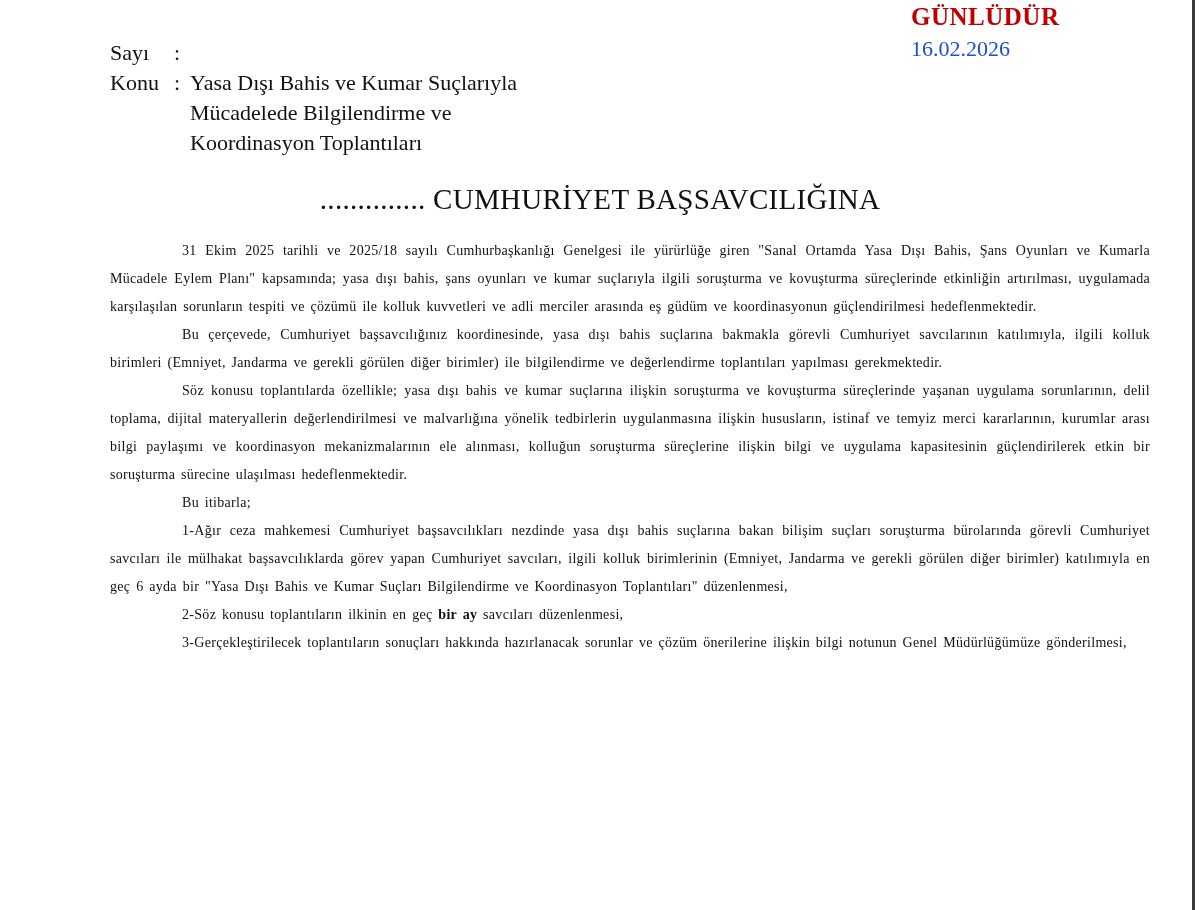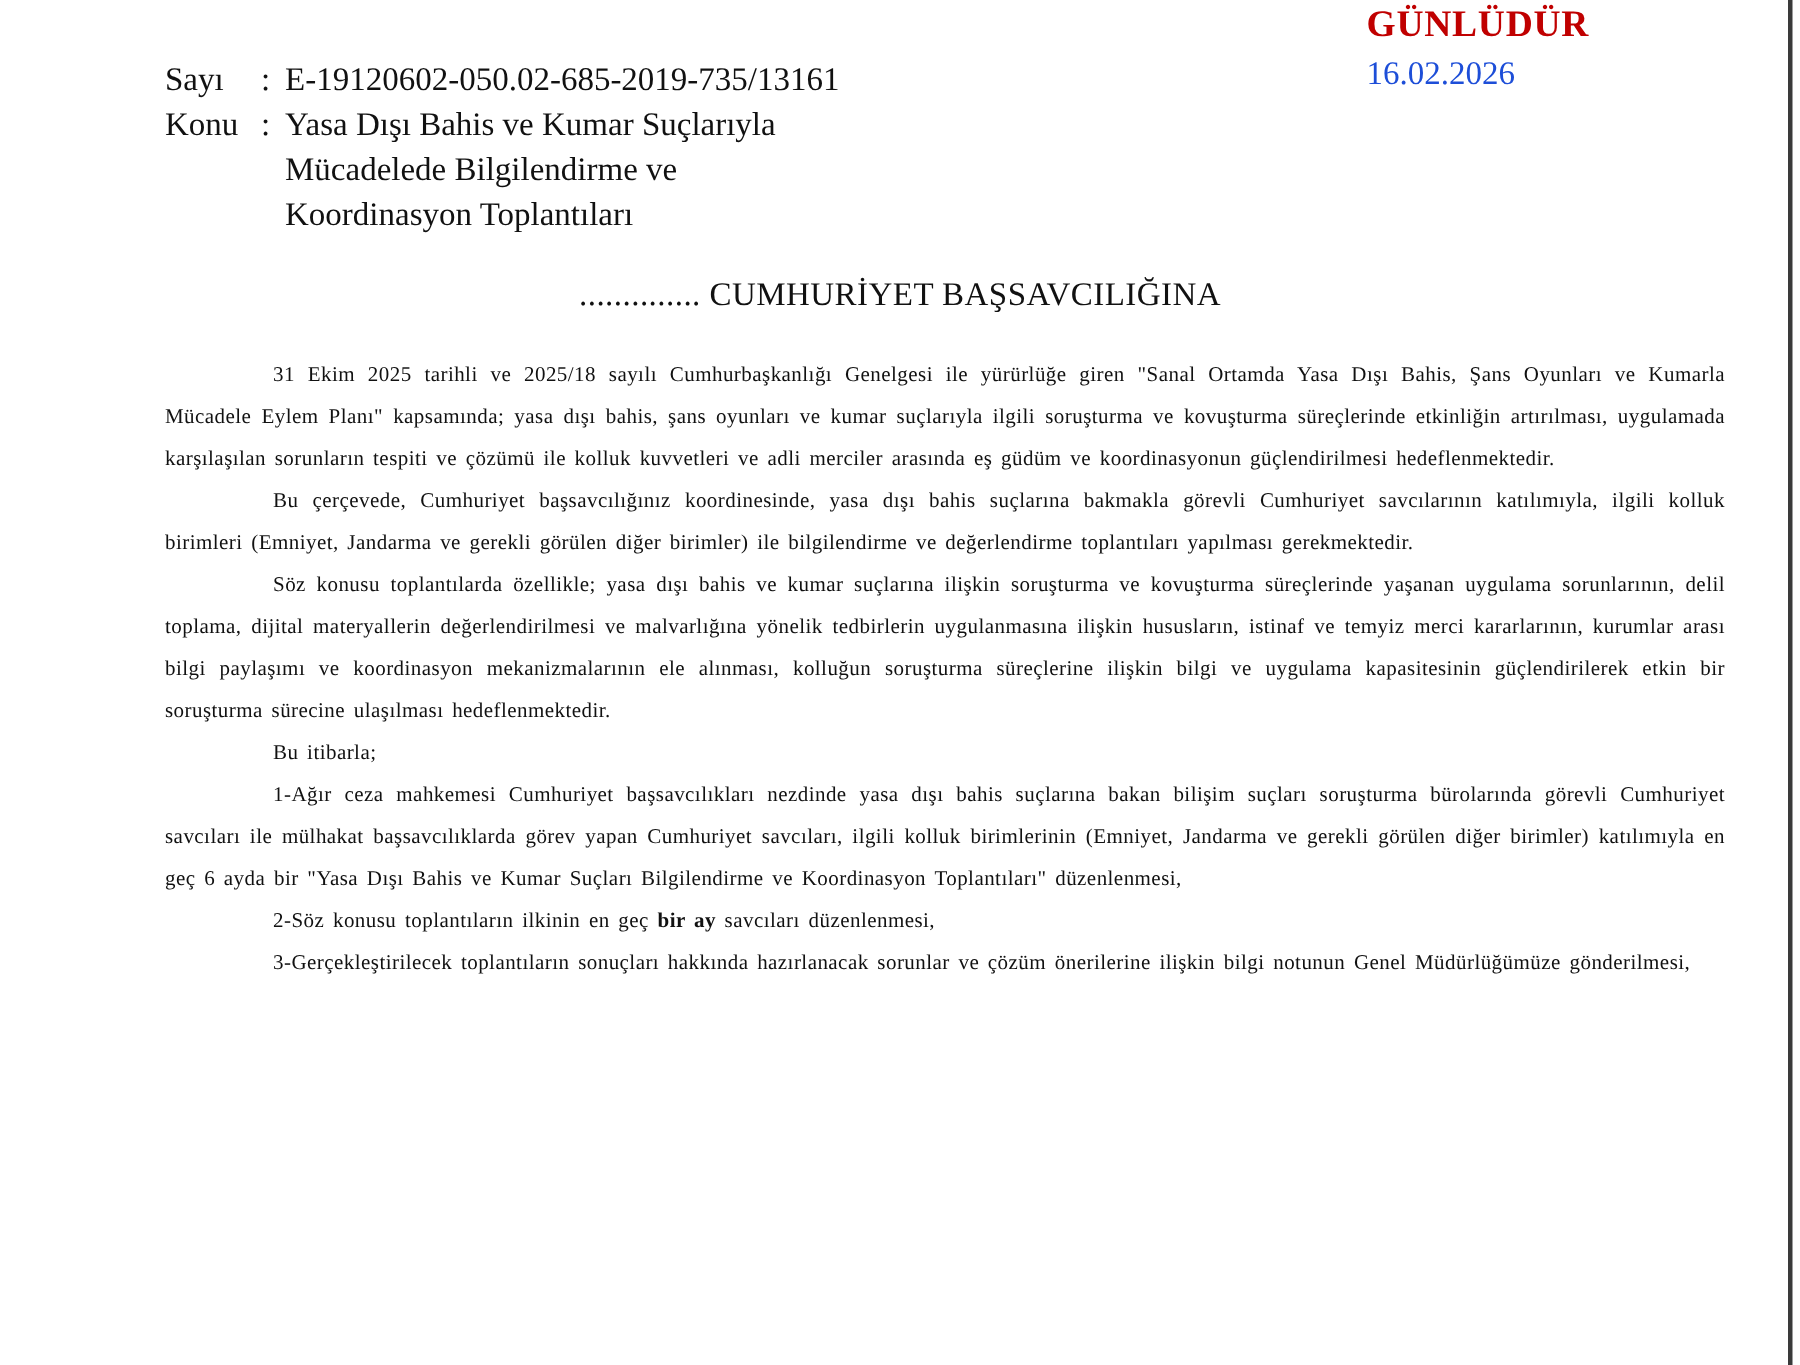--- a/index.html
+++ b/index.html
@@ -60,21 +60,21 @@
   .meta-sep   { width: 16px; flex: 0 0 16px; }
   .meta-value { flex: 1; }
   .konu-line { line-height: 30px; }
   
   .salutation {
     position: absolute;
     top: 183px;
     left: 0;
     width: 1200px;
     text-align: center;
-    font-size: 22px;
+    font-size: 29px;
     letter-spacing: 0.3px;
   }
   
   .body-text {
     position: absolute;
     top: 237px;
     left: 110px;
     width: 1040px;
     font-size: 14px;
     line-height: 28px;
@@ -97,21 +97,20 @@
 
   <div class="stamp-box">
     <div class="stamp">GÜNLÜDÜR</div>
     <div class="doc-date">16.02.2026</div>
   </div>
 
   <div class="meta">
     <div class="meta-row">
       <span class="meta-label">Sayı</span>
       <span class="meta-sep">:</span>
-      <span class="meta-value">E-19120602-050.02-685-2019-735/13161</span>
     </div>
     <div class="meta-row">
       <span class="meta-label">Konu</span>
       <span class="meta-sep">:</span>
       <span class="meta-value">
         <div class="konu-line">Yasa Dışı Bahis ve Kumar Suçlarıyla</div>
         <div class="konu-line">Mücadelede Bilgilendirme ve</div>
         <div class="konu-line">Koordinasyon Toplantıları</div>
       </span>
     </div>

